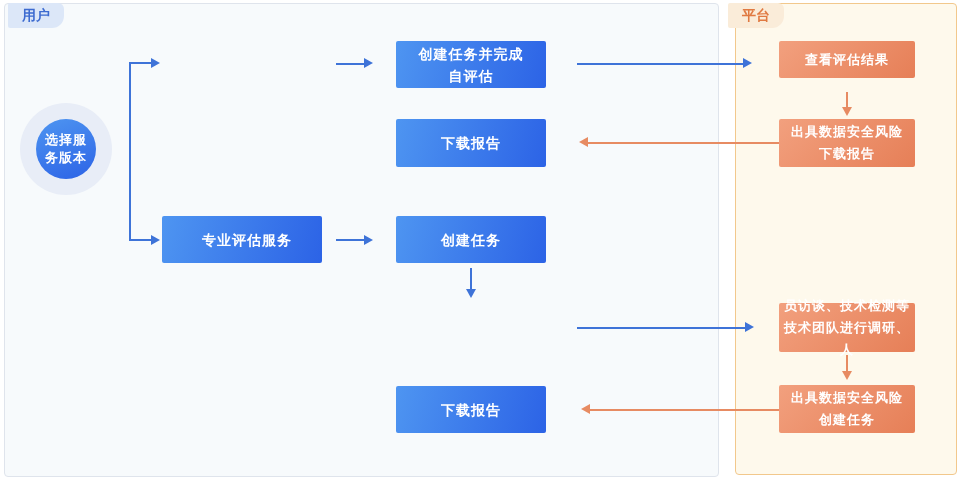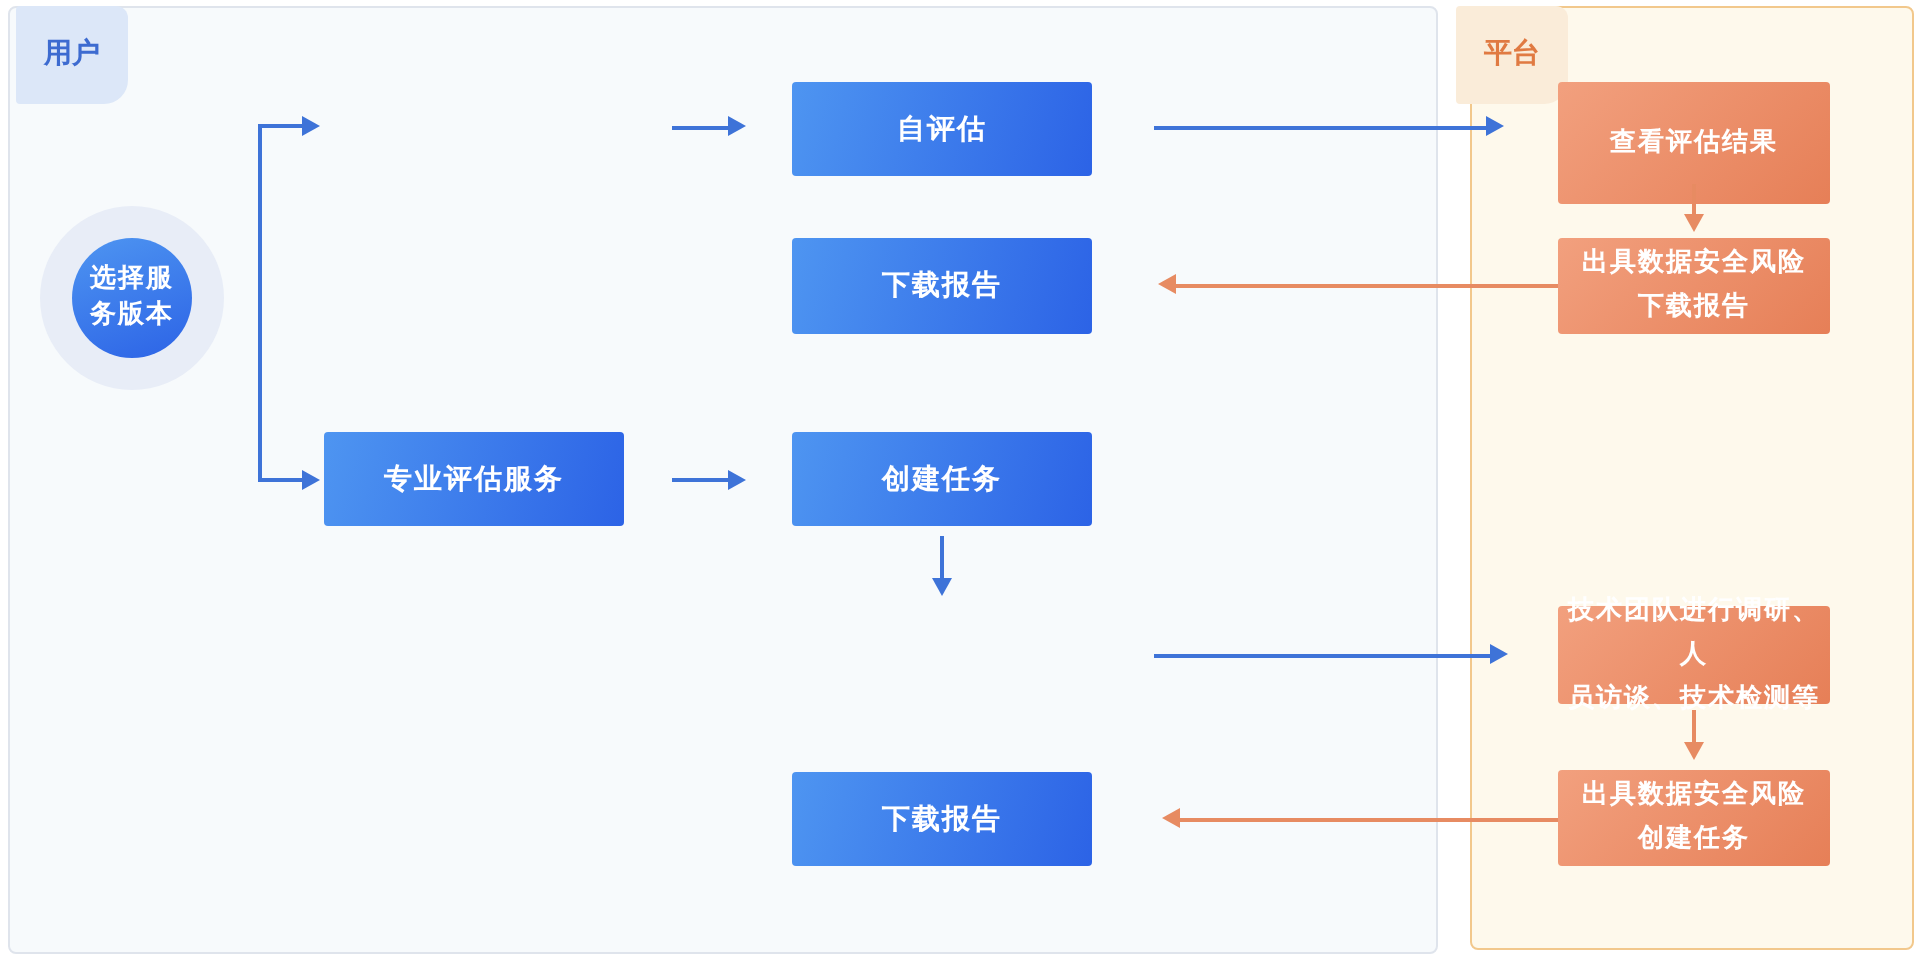--- a/index.html
+++ b/index.html
@@ -7,21 +7,21 @@
   #stage{position:relative;width:959px;height:482px;background:#ffffff;overflow:hidden;}
 
   
   .panel{position:absolute;border-radius:4px;box-sizing:border-box;}
   .panel-user{left:4px;top:3px;width:715px;height:474px;
     background:var(--user_panel_bg);border:1px solid var(--user_panel_border);}
   .panel-platform{left:735px;top:3px;width:222px;height:472px;
     background:var(--platform_panel_bg);border:1px solid var(--platform_panel_border);}
 
   
-  .tag{position:absolute;height:25px;line-height:25px;padding:12px 14px;
+  .tag{position:absolute;height:25px;line-height:25px;padding:0 14px;
     font-size:14px;font-weight:bold;border-radius:2px 6px 12px 2px;}
   .tag-user{left:8px;top:3px;background:var(--user_tag_bg);color:var(--user_tag_text);}
   .tag-platform{left:728px;top:3px;background:var(--platform_tag_bg);color:var(--platform_tag_text);}
 
   
   .circle-halo{position:absolute;left:20px;top:103px;width:92px;height:92px;border-radius:50%;
     background:#e8edf7;}
   .circle-core{position:absolute;left:36px;top:119px;width:60px;height:60px;border-radius:50%;
     background:linear-gradient(160deg,var(--blue_box_from),var(--blue_box_to));
     color:#fff;font-size:13px;line-height:18px;font-weight:bold;letter-spacing:1px;
@@ -67,30 +67,31 @@
     <span>选择服</span>
     <span>务版本</span>
   </div>
 
   <div class="vline blue" style="left:129px;top:63px;height:178px;"></div>
   <div class="hline blue" style="left:129px;top:62px;width:22px;"></div>
   <div class="head head-right head-blue" style="left:151px;top:58px;"></div>
   <div class="hline blue" style="left:129px;top:239px;width:22px;"></div>
   <div class="head head-right head-blue" style="left:151px;top:235px;"></div>
 
-  <div class="node node-blue" style="left:162px;top:216px;">
+  <div class="node node-blue" style="left:162px;top:216px;padding-left:10px;">
     <span>专业评估服务</span>
   </div>
 
   <div class="hline blue" style="left:336px;top:63px;width:28px;"></div>
   <div class="head head-right head-blue" style="left:364px;top:58px;"></div>
   <div class="hline blue" style="left:336px;top:239px;width:28px;"></div>
   <div class="head head-right head-blue" style="left:364px;top:235px;"></div>
 
   <div class="node node-blue" style="left:396px;top:41px;">
+    <span>创建任务并完成</span>
     <span>自评估</span>
   </div>
   <div class="node node-blue" style="left:396px;top:119px;height:48px;">
     <span>下载报告</span>
   </div>
   <div class="node node-blue" style="left:396px;top:216px;align-items:center;">
     <span>创建任务</span>
   </div>
   <div class="node node-blue" style="left:396px;top:386px;">
     <span>下载报告</span>
@@ -102,30 +103,30 @@
   <div class="hline blue" style="left:577px;top:63px;width:166px;"></div>
   <div class="head head-right head-blue" style="left:743px;top:58px;"></div>
   <div class="hline blue" style="left:577px;top:327px;width:168px;"></div>
   <div class="head head-right head-blue" style="left:745px;top:322px;"></div>
 
   <div class="hline orange" style="left:588px;top:142px;width:191px;"></div>
   <div class="head head-left head-orange" style="left:579px;top:137px;"></div>
   <div class="hline orange" style="left:590px;top:409px;width:189px;"></div>
   <div class="head head-left head-orange" style="left:581px;top:404px;"></div>
 
-  <div class="node node-orange" style="left:779px;top:41px;height:61px;">
+  <div class="node node-orange" style="left:779px;top:41px;height:37px;">
     <span>查看评估结果</span>
   </div>
   <div class="node node-orange" style="left:779px;top:119px;">
     <span>出具数据安全风险</span>
     <span>下载报告</span>
   </div>
   <div class="node node-orange" style="left:779px;top:303px;height:49px;">
+    <span>员访谈、技术检测等</span>
     <span>技术团队进行调研、人</span>
-    <span>员访谈、技术检测等</span>
   </div>
   <div class="node node-orange" style="left:779px;top:385px;">
     <span>出具数据安全风险</span>
     <span>创建任务</span>
   </div>
 
   <div class="vline orange" style="left:846px;top:92px;height:15px;"></div>
   <div class="head head-down head-orange" style="left:842px;top:107px;"></div>
   <div class="vline orange" style="left:846px;top:355px;height:16px;"></div>
   <div class="head head-down head-orange" style="left:842px;top:371px;"></div>

